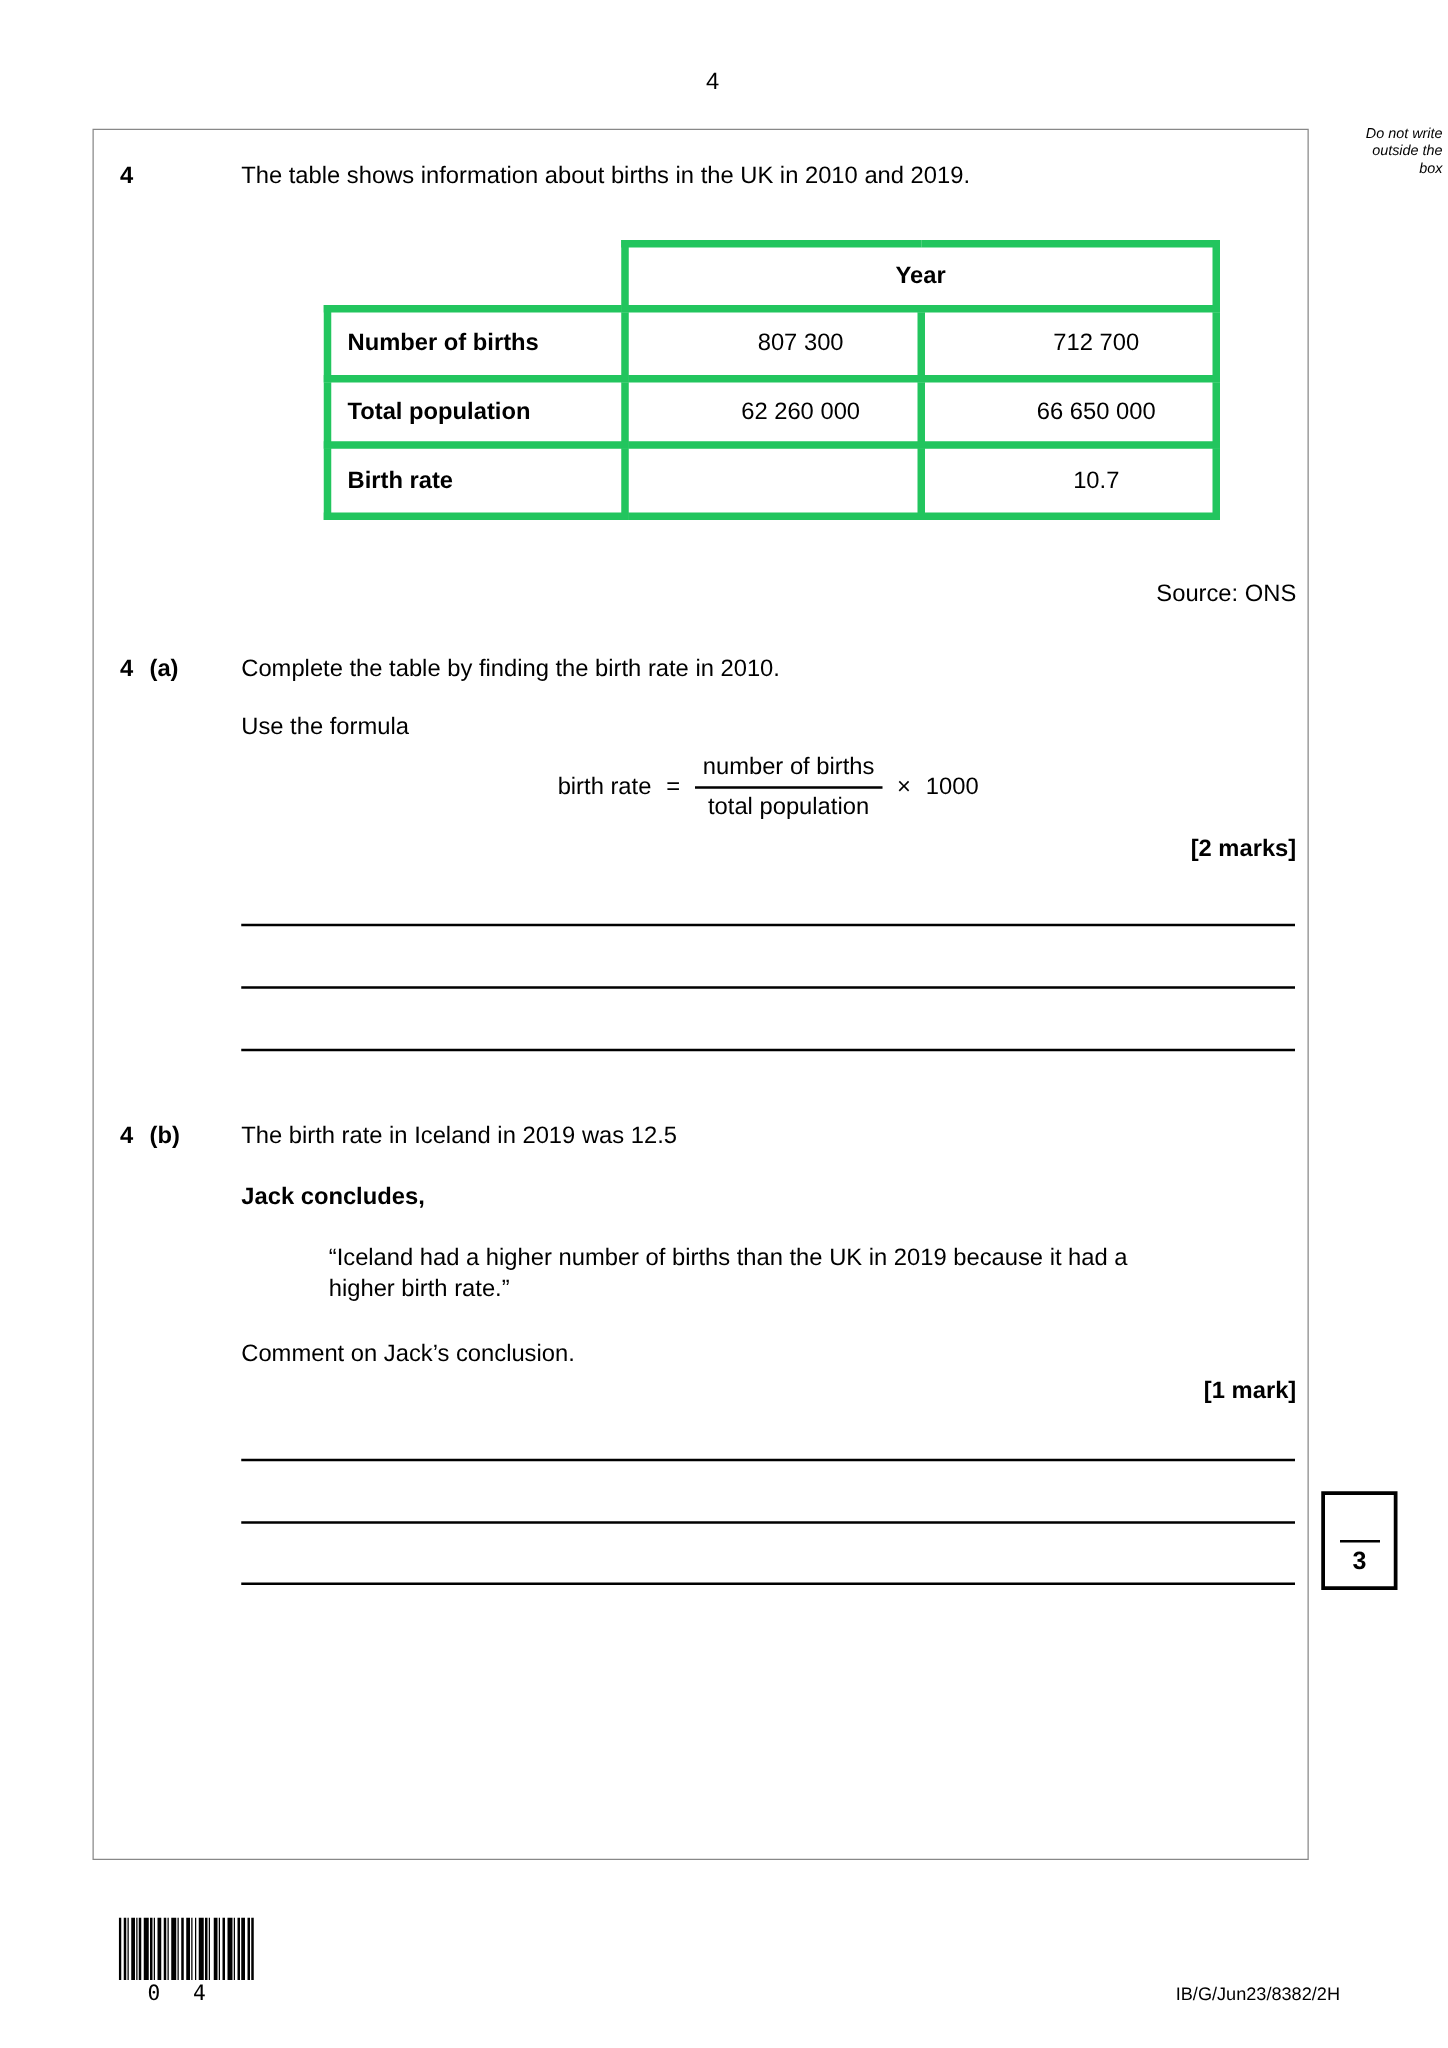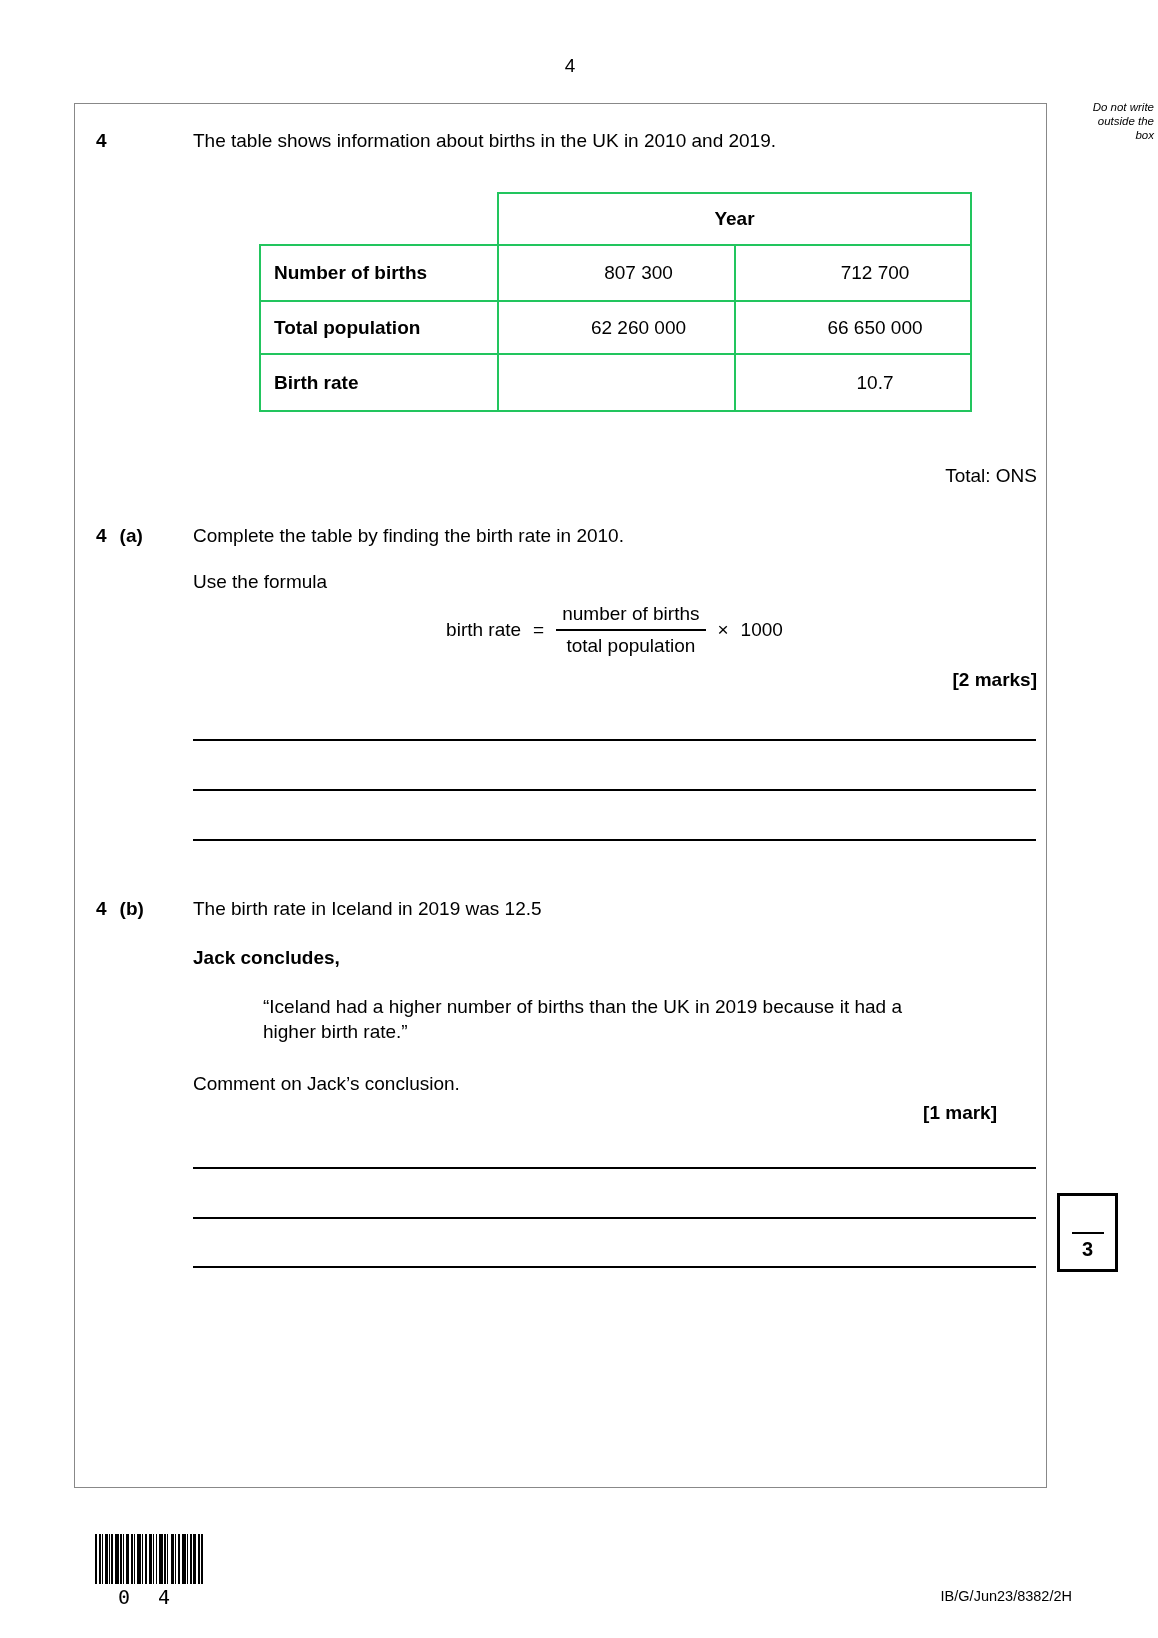--- a/index.html
+++ b/index.html
@@ -34,21 +34,21 @@
     font-size: 11.5px; line-height: 14px;
     font-style: italic; text-align: right;
   }
 
   
   table.births {
     border-collapse: collapse;
     table-layout: fixed;
   }
   table.births td {
-    border: 2px solid #22c55e;
+    border: 6px solid #22c55e;
     font-size: 19px;
     padding: 0;
     vertical-align: middle;
     white-space: nowrap;
     background: #fff;
   }
   table.births td.spacer { border: none; }
   table.births td.lab { font-weight: bold; text-align: left; padding-left: 13px; }
   table.births td.val { text-align: center; padding-left: 44px; }
   table.births td.hdr { font-weight: bold; text-align: center; }
@@ -80,21 +80,21 @@
     width: 32px; height: 0; border-top: 2px solid #000;
     margin-top: 36px;
   }
   .marks-box .total {
     font-size: 20px; font-weight: bold; line-height: 24px; margin-top: 3px;
   }
 
   .barcode-digits {
     left: 95px; top: 1585px; width: 110px;
     font-family: "DejaVu Sans Mono", monospace;
-    font-size: 20px; letter-spacing: 0; word-spacing: 16px;
+    font-size: 17px; letter-spacing: 0; word-spacing: 16px;
     padding-left: 23px; white-space: pre;
   }
   .footer-code {
     left: 772px; top: 1588px; width: 300px;
     font-size: 14.5px; text-align: right; white-space: nowrap;
   }
   .qnum-pair .part-label { margin-left: 13px; }
 </style>
 </head>
 <body>
@@ -136,21 +136,21 @@
       <td class="val">66 650 000</td>
     </tr>
     <tr style="height:57px;">
       <td class="lab">Birth rate</td>
       <td class="val"></td>
       <td class="val">10.7</td>
     </tr>
   </tbody>
     </table>
 
-  <div class="abs t right" style="left:737px; top:464px; width:300px;">Total: ONS</div>
+  <div class="abs t right" style="left:737px; top:464px; width:300px;">Source: ONS</div>
 
   <div class="abs t b qnum-pair" style="left:96px; top:524px;">
     <span>4</span><span class="part-label">(a)</span>
   </div>
   <div class="abs t" style="left:193px; top:524px;">Complete the table by finding the birth rate in 2010.</div>
 
   <div class="abs t" style="left:193px; top:570px;">Use the formula</div>
 
   <div class="abs formula">
     <span class="piece">birth rate</span>
@@ -174,21 +174,21 @@
   </div>
   <div class="abs t" style="left:193px; top:897px;">The birth rate in Iceland in 2019 was 12.5</div>
 
   <div class="abs t" style="left:193px; top:946px;font-weight:bold;">Jack concludes,</div>
 
   <div class="abs t" style="left:263px; top:995px;">“Iceland had a higher number of births than the UK in 2019 because it had a</div>
   <div class="abs t" style="left:263px; top:1020px;">higher birth rate.”</div>
 
   <div class="abs t" style="left:193px; top:1072px;">Comment on Jack’s conclusion.</div>
 
-  <div class="abs t b right" style="left:697px; top:1101px; width:300px;">[1 mark]</div>
+  <div class="abs t b right" style="left:737px; top:1101px; width:300px;">[1 mark]</div>
 
   <div class="abs rule" style="top:1167px;"></div>
   <div class="abs rule" style="top:1217px;"></div>
   <div class="abs rule" style="top:1266px;"></div>
 
   <div class="abs marks-box">
     <div class="score-line"></div>
     <div class="total">3</div>
   </div>
 

